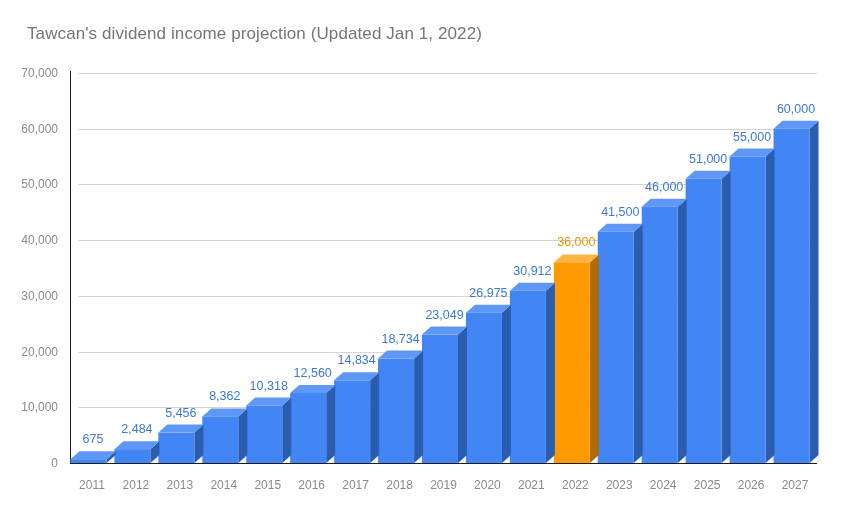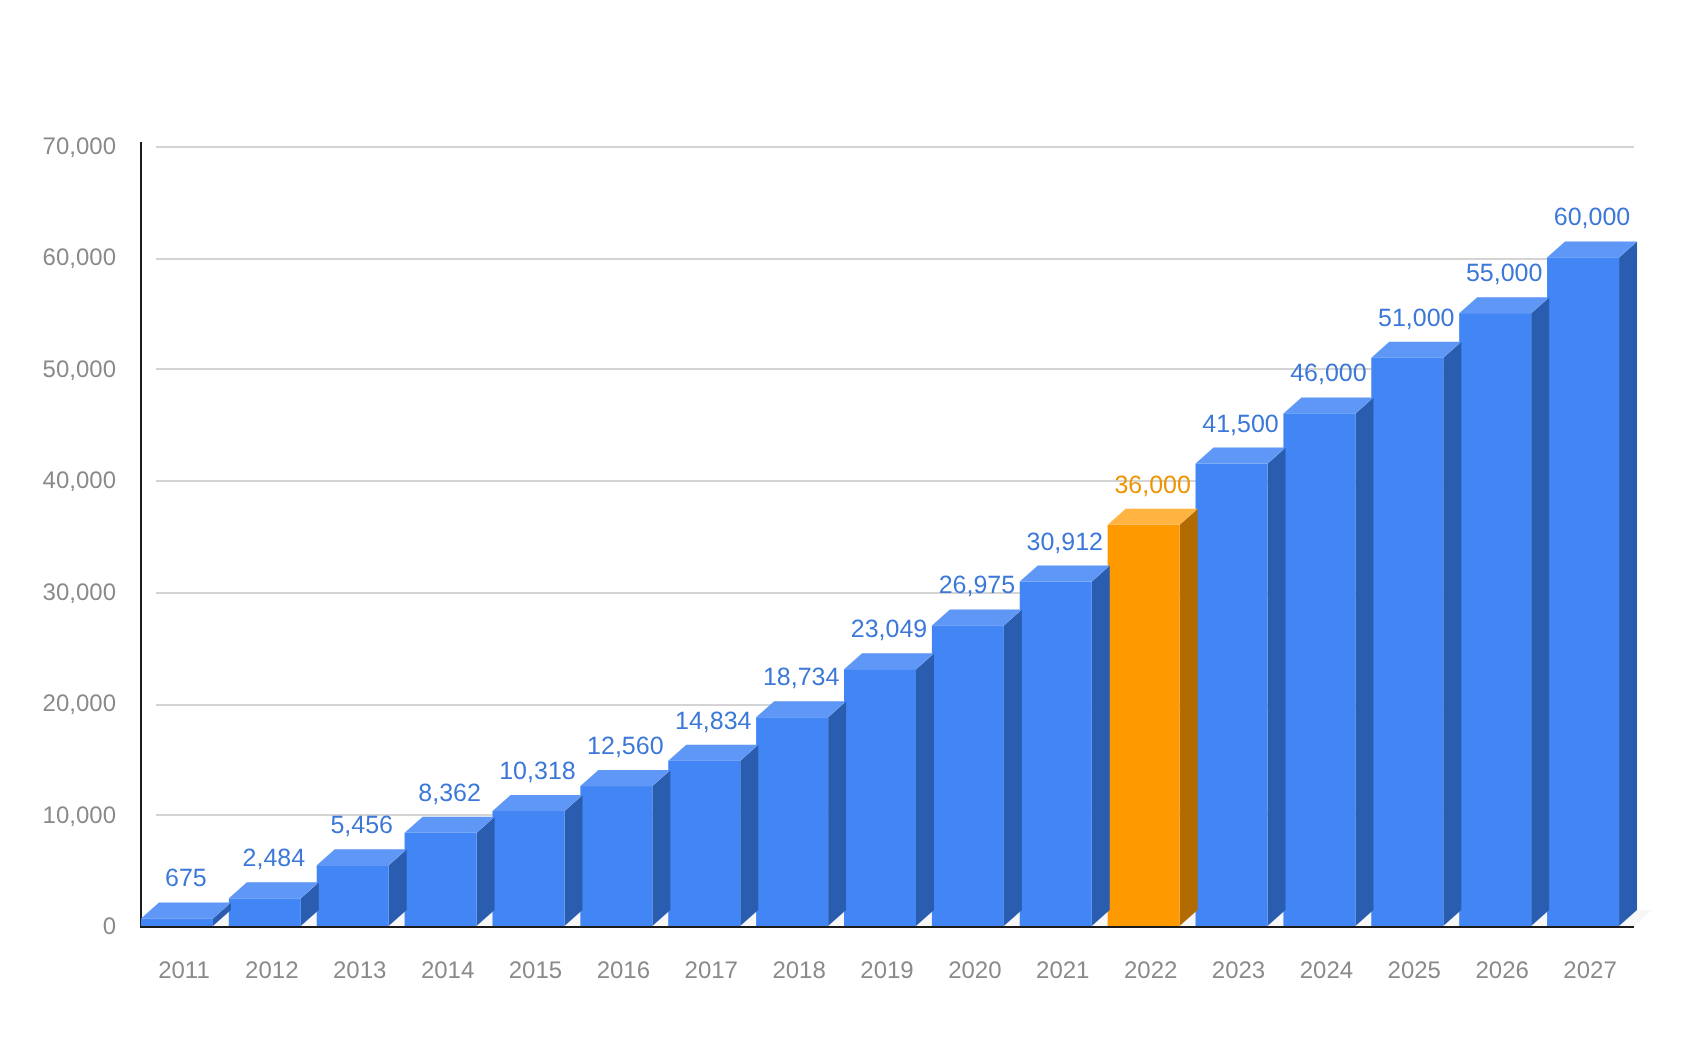--- a/index.html
+++ b/index.html
@@ -69,20 +69,21 @@
   }
   .floor {
     fill: #f7f7f7;
   }
 </style>
 </head>
 <body>
 
 <div id="chart-root">
 
+  <div id="chart-title">Tawcan's dividend income projection (Updated Jan 1, 2022)</div>
 
   <svg id="plot-svg" viewBox="0 0 842 520" xmlns="http://www.w3.org/2000/svg">
 
     <g>
       <polygon class="floor" points="70,463 79,455 826,455 817,463"></polygon>
     </g>
 
     <g id="gridlines-group">
         <line x1="78" y1="407.5" x2="817" y2="407.5" class="gridline"></line>
         <line x1="78" y1="352.5" x2="817" y2="352.5" class="gridline"></line>

